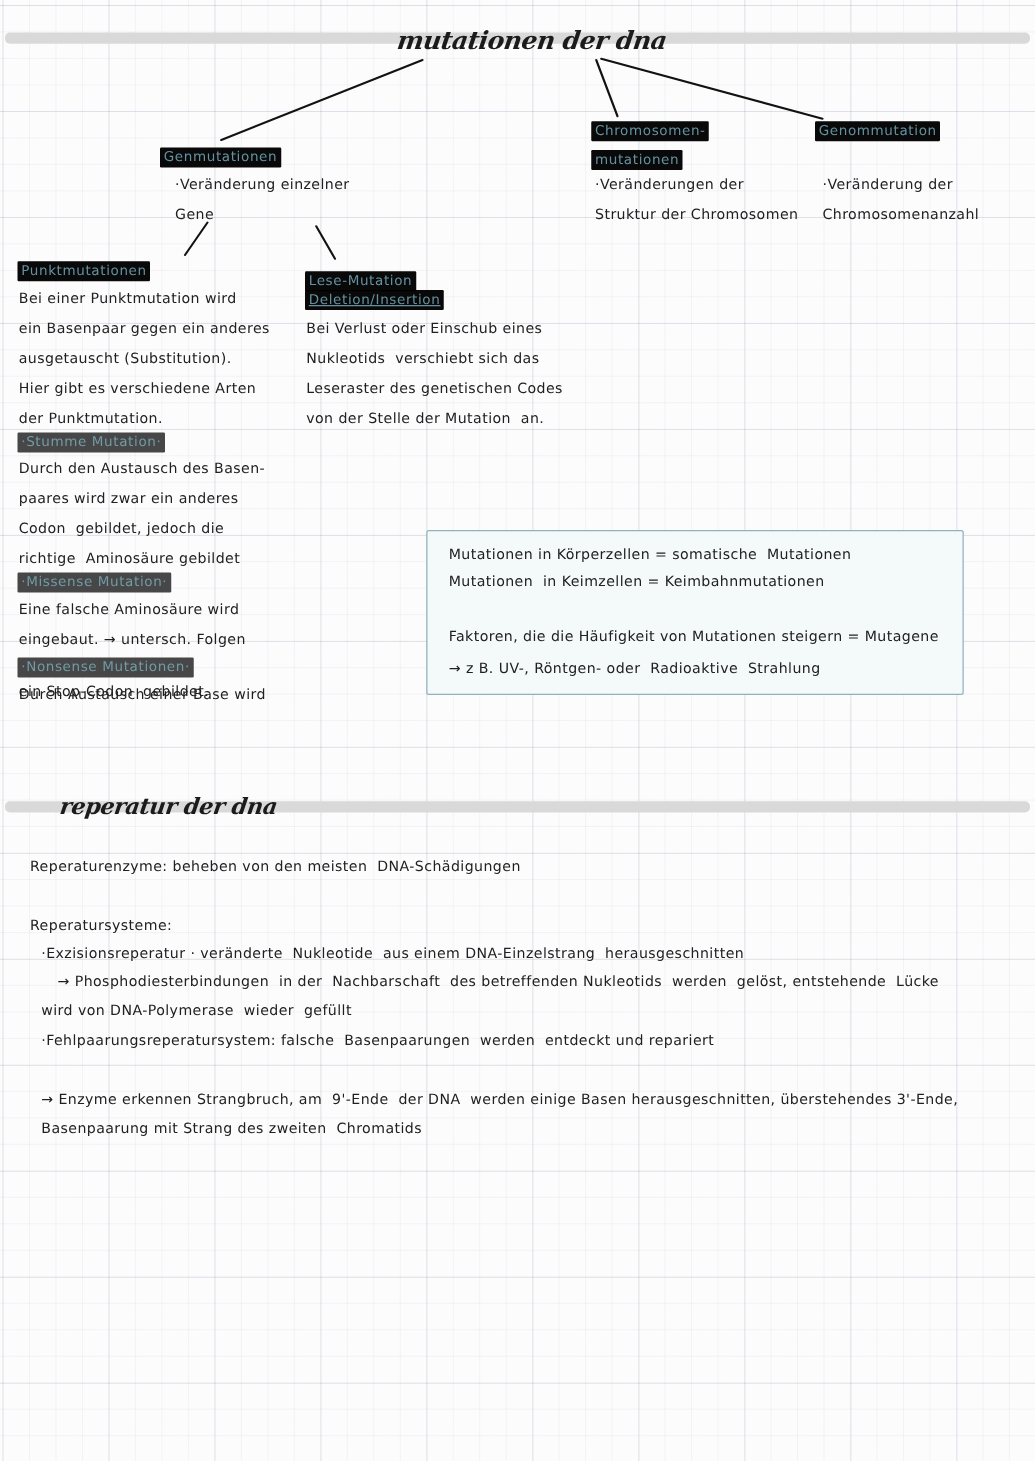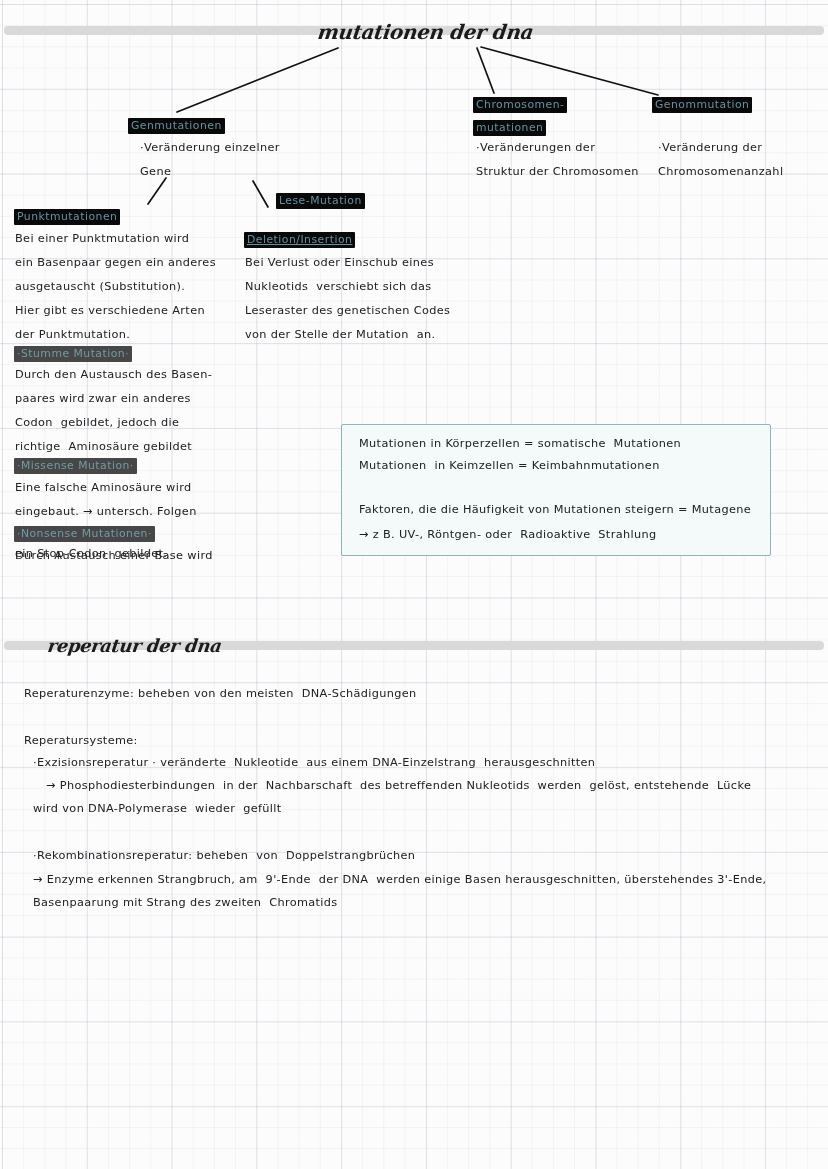--- a/index.html
+++ b/index.html
@@ -159,21 +159,21 @@
   <div class="hw hw-line" style="left:15px; top:441px;">richtige  Aminosäure gebildet</div>
 
   <div class="hl faint" style="left:14px; top:458px;">·Missense  Mutation·</div>
   <div class="hw hw-line" style="left:15px; top:482px;">Eine falsche Aminosäure wird</div>
   <div class="hw hw-line" style="left:15px; top:506px;">eingebaut. → untersch. Folgen</div>
 
   <div class="hl faint" style="left:14px; top:526px;">·Nonsense  Mutationen·</div>
   <div class="hw hw-line" style="left:15px; top:550px;">Durch Austausch einer Base wird</div>
   <div class="hw hw-line" style="left:15px; top:548px;">ein Stop-Codon  gebildet.</div>
 
-  <div class="hl" style="left:244px; top:193px;margin-left:32px;">Lese-Mutation</div>
+  <div class="hl" style="left:244px; top:217px;">Lese-Mutation</div>
   <div class="hl" style="left:244px; top:232px;text-decoration:underline;">Deletion/Insertion</div>
   <div class="hw hw-line" style="left:245px; top:257px;">Bei Verlust oder Einschub eines</div>
   <div class="hw hw-line" style="left:245px; top:281px;">Nukleotids  verschiebt sich das</div>
   <div class="hw hw-line" style="left:245px; top:305px;">Leseraster des genetischen Codes</div>
   <div class="hw hw-line" style="left:245px; top:329px;">von der Stelle der Mutation  an.</div>
 
   <div id="infobox" style="left:341px; top:424px; width:428px; height:130px;"></div>
   <div class="hw hw-line" style="left:359px; top:438px;">Mutationen in Körperzellen = somatische  Mutationen</div>
   <div class="hw hw-line" style="left:359px; top:460px;">Mutationen  in Keimzellen = Keimbahnmutationen</div>
   <div class="hw hw-line" style="left:359px; top:504px;">Faktoren, die die Häufigkeit von Mutationen steigern = Mutagene</div>
@@ -181,17 +181,17 @@
 
   <div class="bar" style="left:4px; top:641px; width:820px;"></div>
   <div class="script-title" style="left:48px; top:635px; font-size:18px;">reperatur der dna</div>
 
   <div class="hw hw-line" style="left:24px; top:688px;">Reperaturenzyme: beheben von den meisten  DNA-Schädigungen</div>
   <div class="hw hw-line" style="left:24px; top:735px;">Reperatursysteme:</div>
 
   <div class="hw hw-line" style="left:33px; top:757px;">·Exzisionsreperatur · veränderte  Nukleotide  aus einem DNA-Einzelstrang  herausgeschnitten</div>
   <div class="hw hw-line" style="left:46px; top:780px;">→ Phosphodiesterbindungen  in der  Nachbarschaft  des betreffenden Nukleotids  werden  gelöst, entstehende  Lücke</div>
   <div class="hw hw-line" style="left:33px; top:803px;">wird von DNA-Polymerase  wieder  gefüllt</div>
-  <div class="hw hw-line" style="left:33px; top:850px;">·Rekombinationsreperatur: beheben  von  Doppelstrangbrüchen</div>
+  <div class="hw hw-line" style="left:33px; top:827px;">·Fehlpaarungsreperatursystem: falsche  Basenpaarungen  werden  entdeckt und repariert</div>
   <div class="hw hw-line" style="left:33px; top:874px;">→ Enzyme erkennen Strangbruch, am  9'-Ende  der DNA  werden einige Basen herausgeschnitten, überstehendes 3'-Ende,</div>
   <div class="hw hw-line" style="left:33px; top:897px;">Basenpaarung mit Strang des zweiten  Chromatids</div>
 
 </div>
 
 </body></html>

